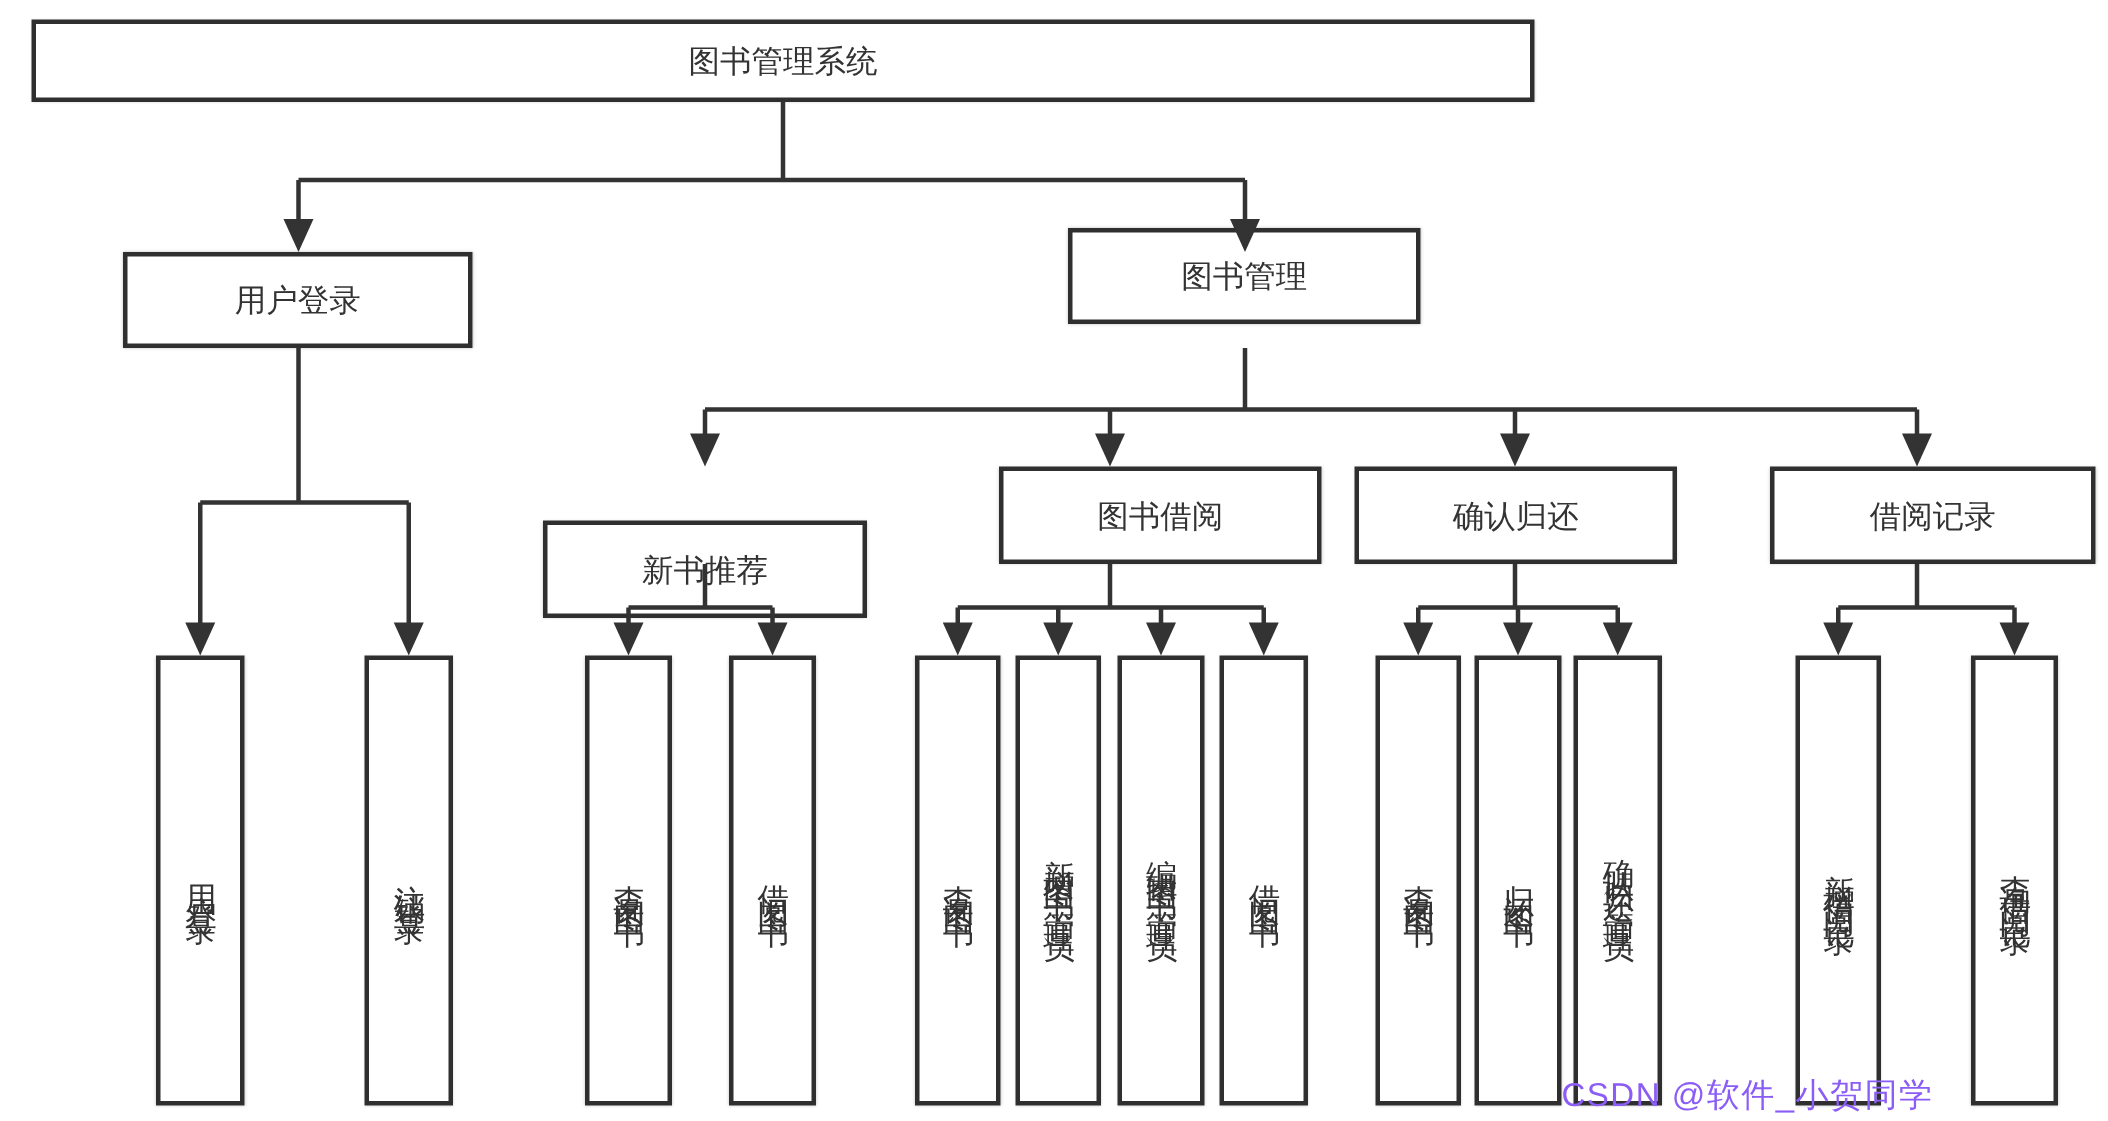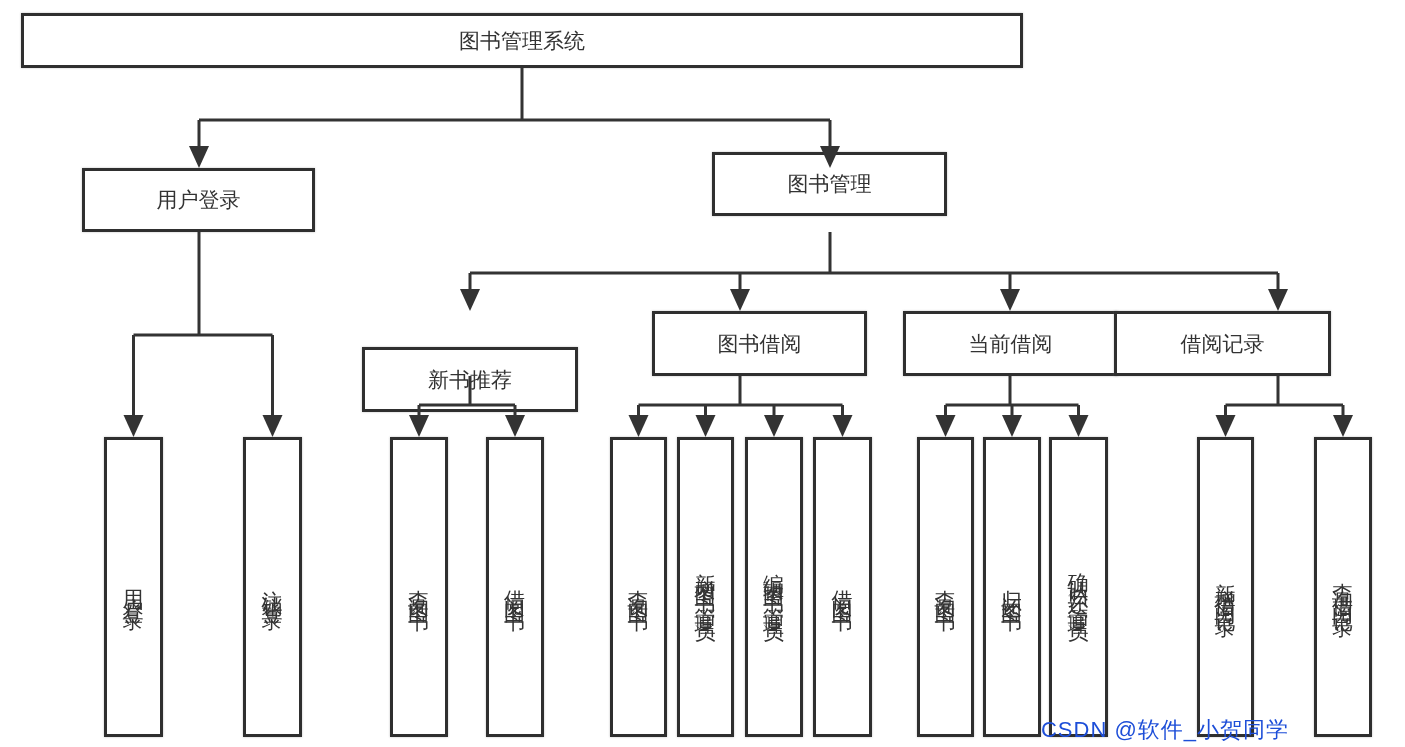--- a/index.html
+++ b/index.html
@@ -23,21 +23,21 @@
   .leaf span{
     writing-mode:vertical-rl;
     text-orientation:mixed;
     letter-spacing:7px;
     line-height:1;
     font-size:21px;
   }
   svg.connectors{position:absolute;left:0;top:0;z-index:5;}
   .watermark{
     position:absolute;right:8px;bottom:2px;z-index:9;
-    font-size:22px;color:#1d4ed8;letter-spacing:1px;
+    font-size:22px;color:#8b5cf6;letter-spacing:1px;
     white-space:nowrap;
   }
 </style>
 </head>
 <body>
 
 <div class="stage">
 
   <div class="node" style="left:21px;top:13px;width:1002px;height:55px;">
     <span>图书管理系统</span>
@@ -46,27 +46,27 @@
   <div class="node" style="left:82px;top:168px;width:233px;height:64px;">
     <span>用户登录</span>
   </div>
   <div class="node" style="left:712px;top:152px;width:235px;height:64px;">
     <span>图书管理</span>
   </div>
 
   <div class="node" style="left:362px;top:311px;width:216px;height:65px;margin-top:36px;">
     <span>新书推荐</span>
   </div>
-  <div class="node" style="left:652px;top:311px;width:215px;height:65px;">
+  <div class="node" style="left:666px;top:311px;width:215px;height:65px;">
     <span>图书借阅</span>
   </div>
   <div class="node" style="left:903px;top:311px;width:215px;height:65px;">
-    <span>当前借阅</span>
+    <span>确认归还</span>
   </div>
-  <div class="node" style="left:1114px;top:311px;width:217px;height:65px;">
+  <div class="node" style="left:1180px;top:311px;width:217px;height:65px;">
     <span>借阅记录</span>
   </div>
 
   <div class="node leaf" style="left:104px;top:437px;width:59px;height:300px;">
     <span>用户登录</span>
   </div>
   <div class="node leaf" style="left:243px;top:437px;width:59px;height:300px;">
     <span>注销登录</span>
   </div>
 

